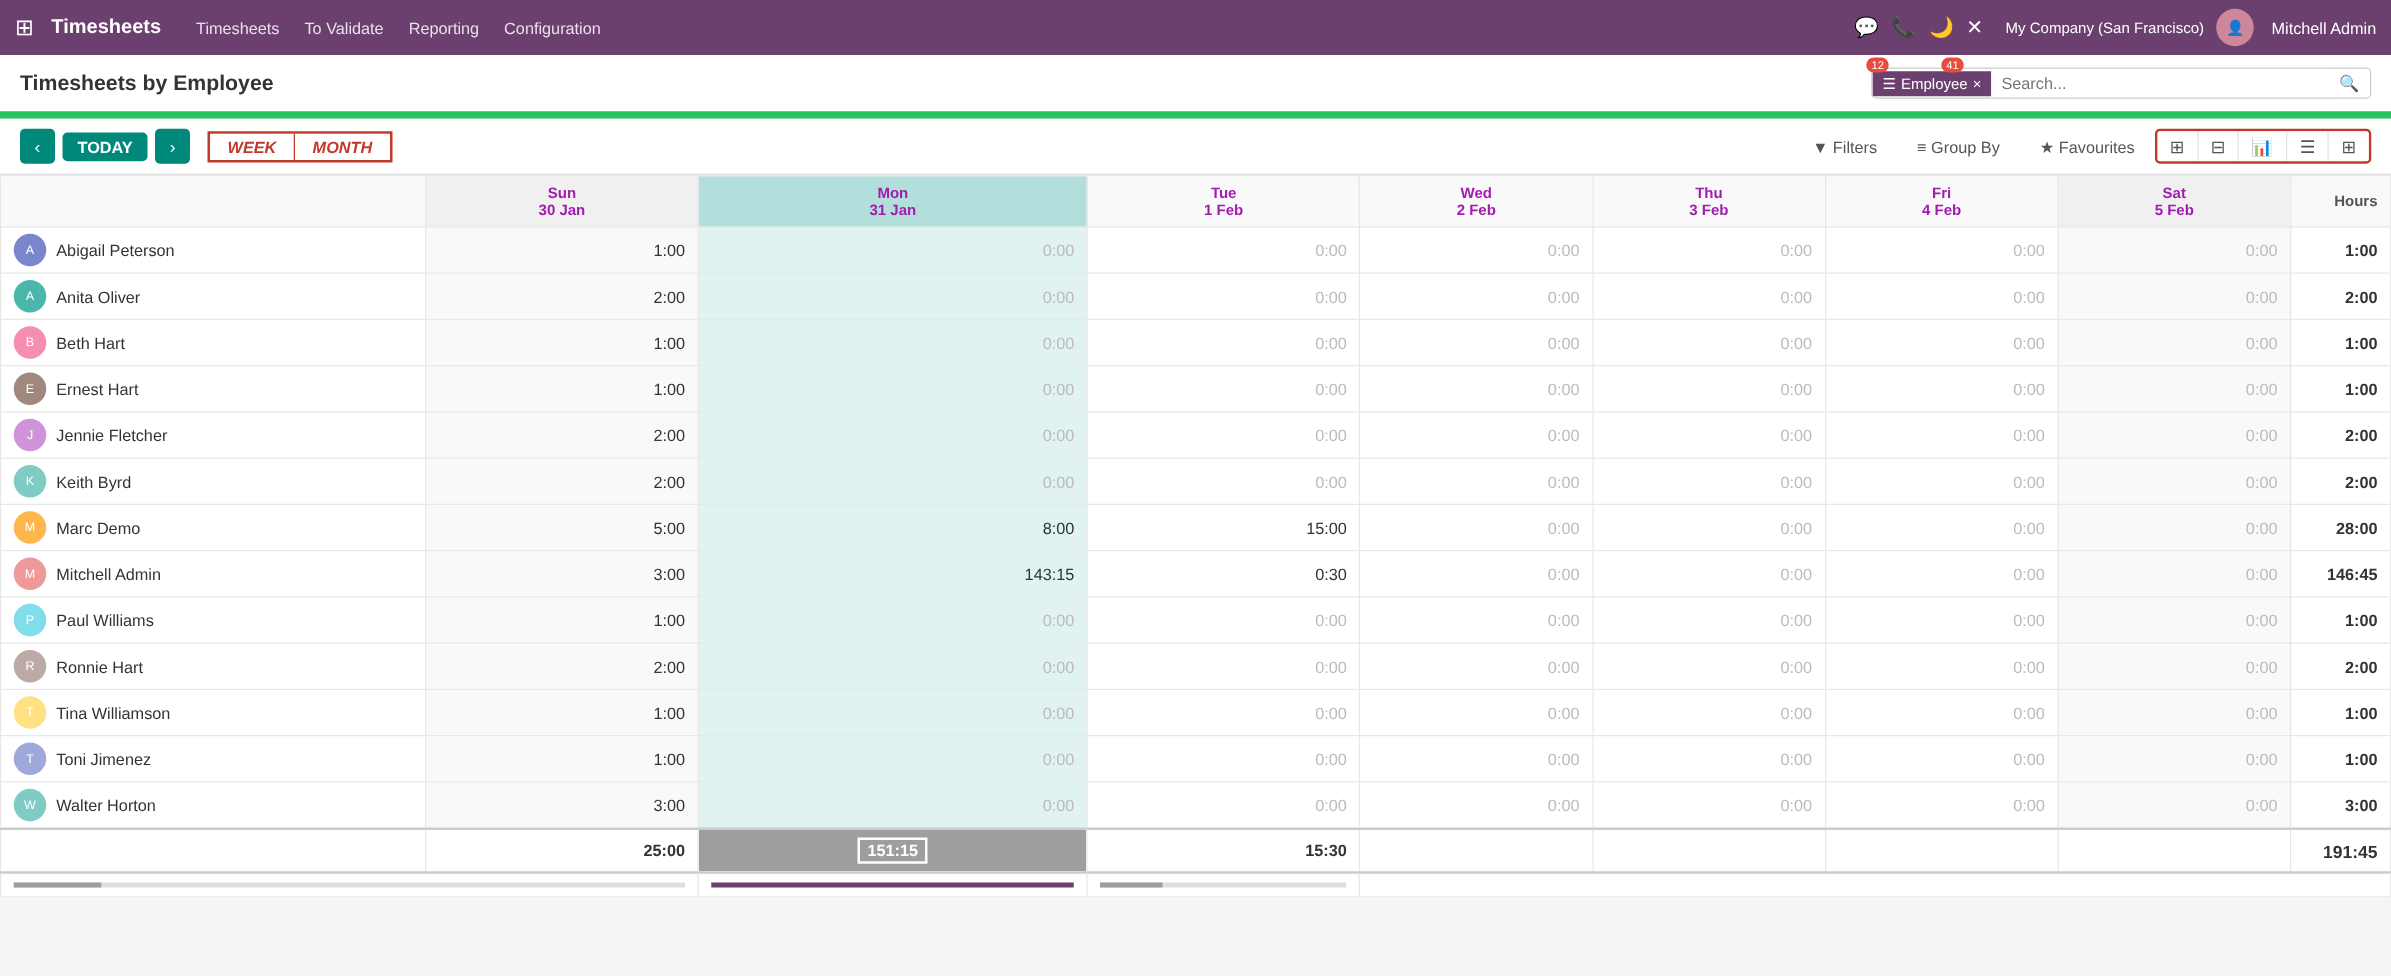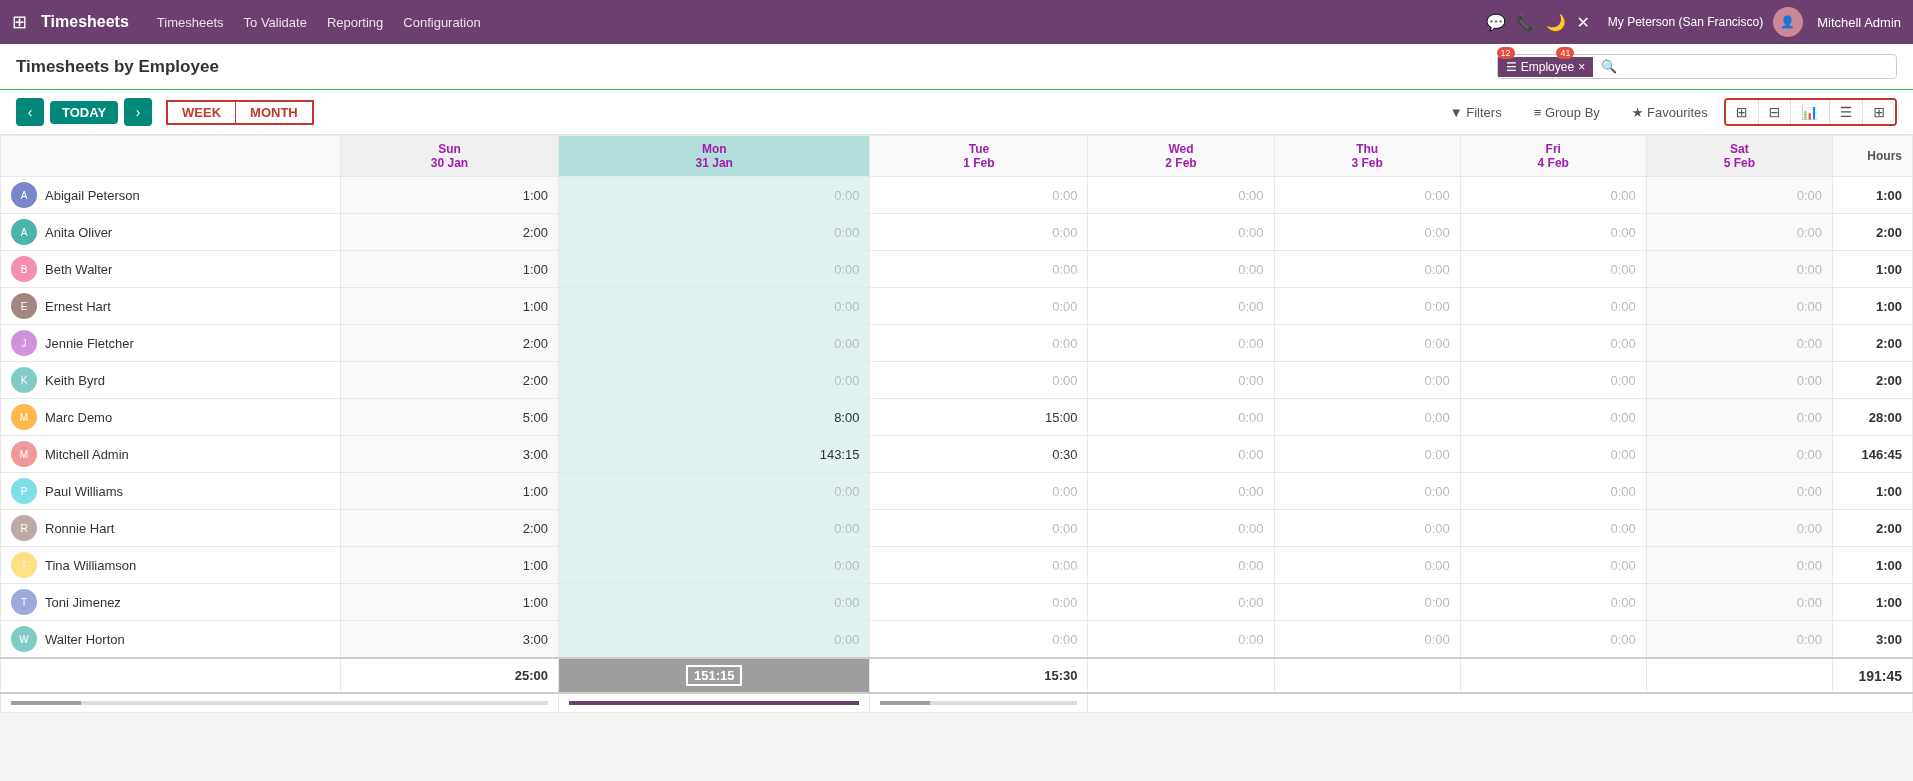--- a/index.html
+++ b/index.html
@@ -35,21 +35,21 @@
     }
     .top-nav .user-name { color: white; font-size: 13px; margin-left: 4px; }
 
     
     .secondary-header {
       background: white;
       padding: 10px 16px;
       display: flex;
       align-items: center;
       justify-content: space-between;
-      border-bottom: 1px solid #22c55e;
+      border-bottom: 6px solid #22c55e;
     }
     .page-title { font-size: 17px; font-weight: 600; color: #333; }
 
     
     .search-bar {
       display: flex;
       align-items: center;
       border: 1px solid #ccc;
       border-radius: 4px;
       overflow: hidden;
@@ -82,21 +82,21 @@
     .nav-arrows { display: flex; align-items: center; gap: 6px; }
     .arrow-btn {
       background: #00897b; color: white; border: none; 
       width: 28px; height: 28px; border-radius: 4px;
       cursor: pointer; font-size: 14px; display: flex; align-items: center; justify-content: center;
     }
     .today-btn {
       background: #00897b; color: white; border: none;
       padding: 4px 12px; border-radius: 4px; cursor: pointer; font-size: 13px; font-weight: bold; text-align: center;
     }
-    .period-tabs { display: flex; border: 2px solid #c0392b; border-radius: 0; overflow: hidden; margin-left: 8px; }
+    .period-tabs { display: flex; border: 2px solid #c0392b; border-radius: 0; overflow: hidden; margin-left: 8px; font-style: italic; }
     .period-tab {
       padding: 3px 14px; cursor: pointer; font-size: 13px; font-weight: bold;
       color: #c0392b; background: white;
     }
     .period-tab:not(:last-child) { border-right: 1px solid #c0392b; }
 
     .filter-actions { display: flex; gap: 16px; align-items: center; }
     .filter-action-btn { background: none; border: none; cursor: pointer; color: #555; font-size: 13px; margin-left: 16px; }
 
     
@@ -193,34 +193,35 @@
     <span class="icon-btn">
       💬
       <span class="badge">12</span>
     </span>
     <span class="icon-btn">📞</span>
     <span class="icon-btn">
       🌙
       <span class="badge">41</span>
     </span>
     <span class="icon-btn">✕</span>
-    <span class="company-name">My Peterson (San Francisco)</span>
+    <span class="company-name">My Company (San Francisco)</span>
     <div class="user-avatar">👤</div>
     <span class="user-name">Mitchell Admin</span>
   </div>
 </nav>
 
 <div class="secondary-header">
   <span class="page-title">Timesheets by Employee</span>
   <div class="search-bar">
     <div class="filter-tag">
       <span>☰</span>
       <span>Employee</span>
       <span class="remove">×</span>
     </div>
+    <input type="text" class="search-input" placeholder="Search..." style="">
     <span class="search-icon-btn">🔍</span>
   </div>
 </div>
 
 <div class="controls-row">
   <div class="nav-arrows">
     <button class="arrow-btn">‹</button>
     <button class="today-btn">TODAY</button>
     <button class="arrow-btn">›</button>
     <div class="period-tabs">
@@ -317,21 +318,21 @@
           <td class=" zero-cell">0:00</td>
           <td class=" zero-cell">0:00</td>
           <td class=" zero-cell">0:00</td>
           <td class="weekend-col zero-cell">0:00</td>
           <td class="hours-total">2:00</td>
         </tr>
         <tr>
           <td>
     <div class="name-inner">
       <div class="avatar-circle" style="background:#f48fb1">B</div>
-      <span>Beth Walter</span>
+      <span>Beth Hart</span>
     </div>
           </td>
           <td class="weekend-col value-cell">1:00</td>
           <td class="today-col zero-cell">0:00</td>
           <td class=" zero-cell">0:00</td>
           <td class=" zero-cell">0:00</td>
           <td class=" zero-cell">0:00</td>
           <td class=" zero-cell">0:00</td>
           <td class="weekend-col zero-cell">0:00</td>
           <td class="hours-total">1:00</td>

